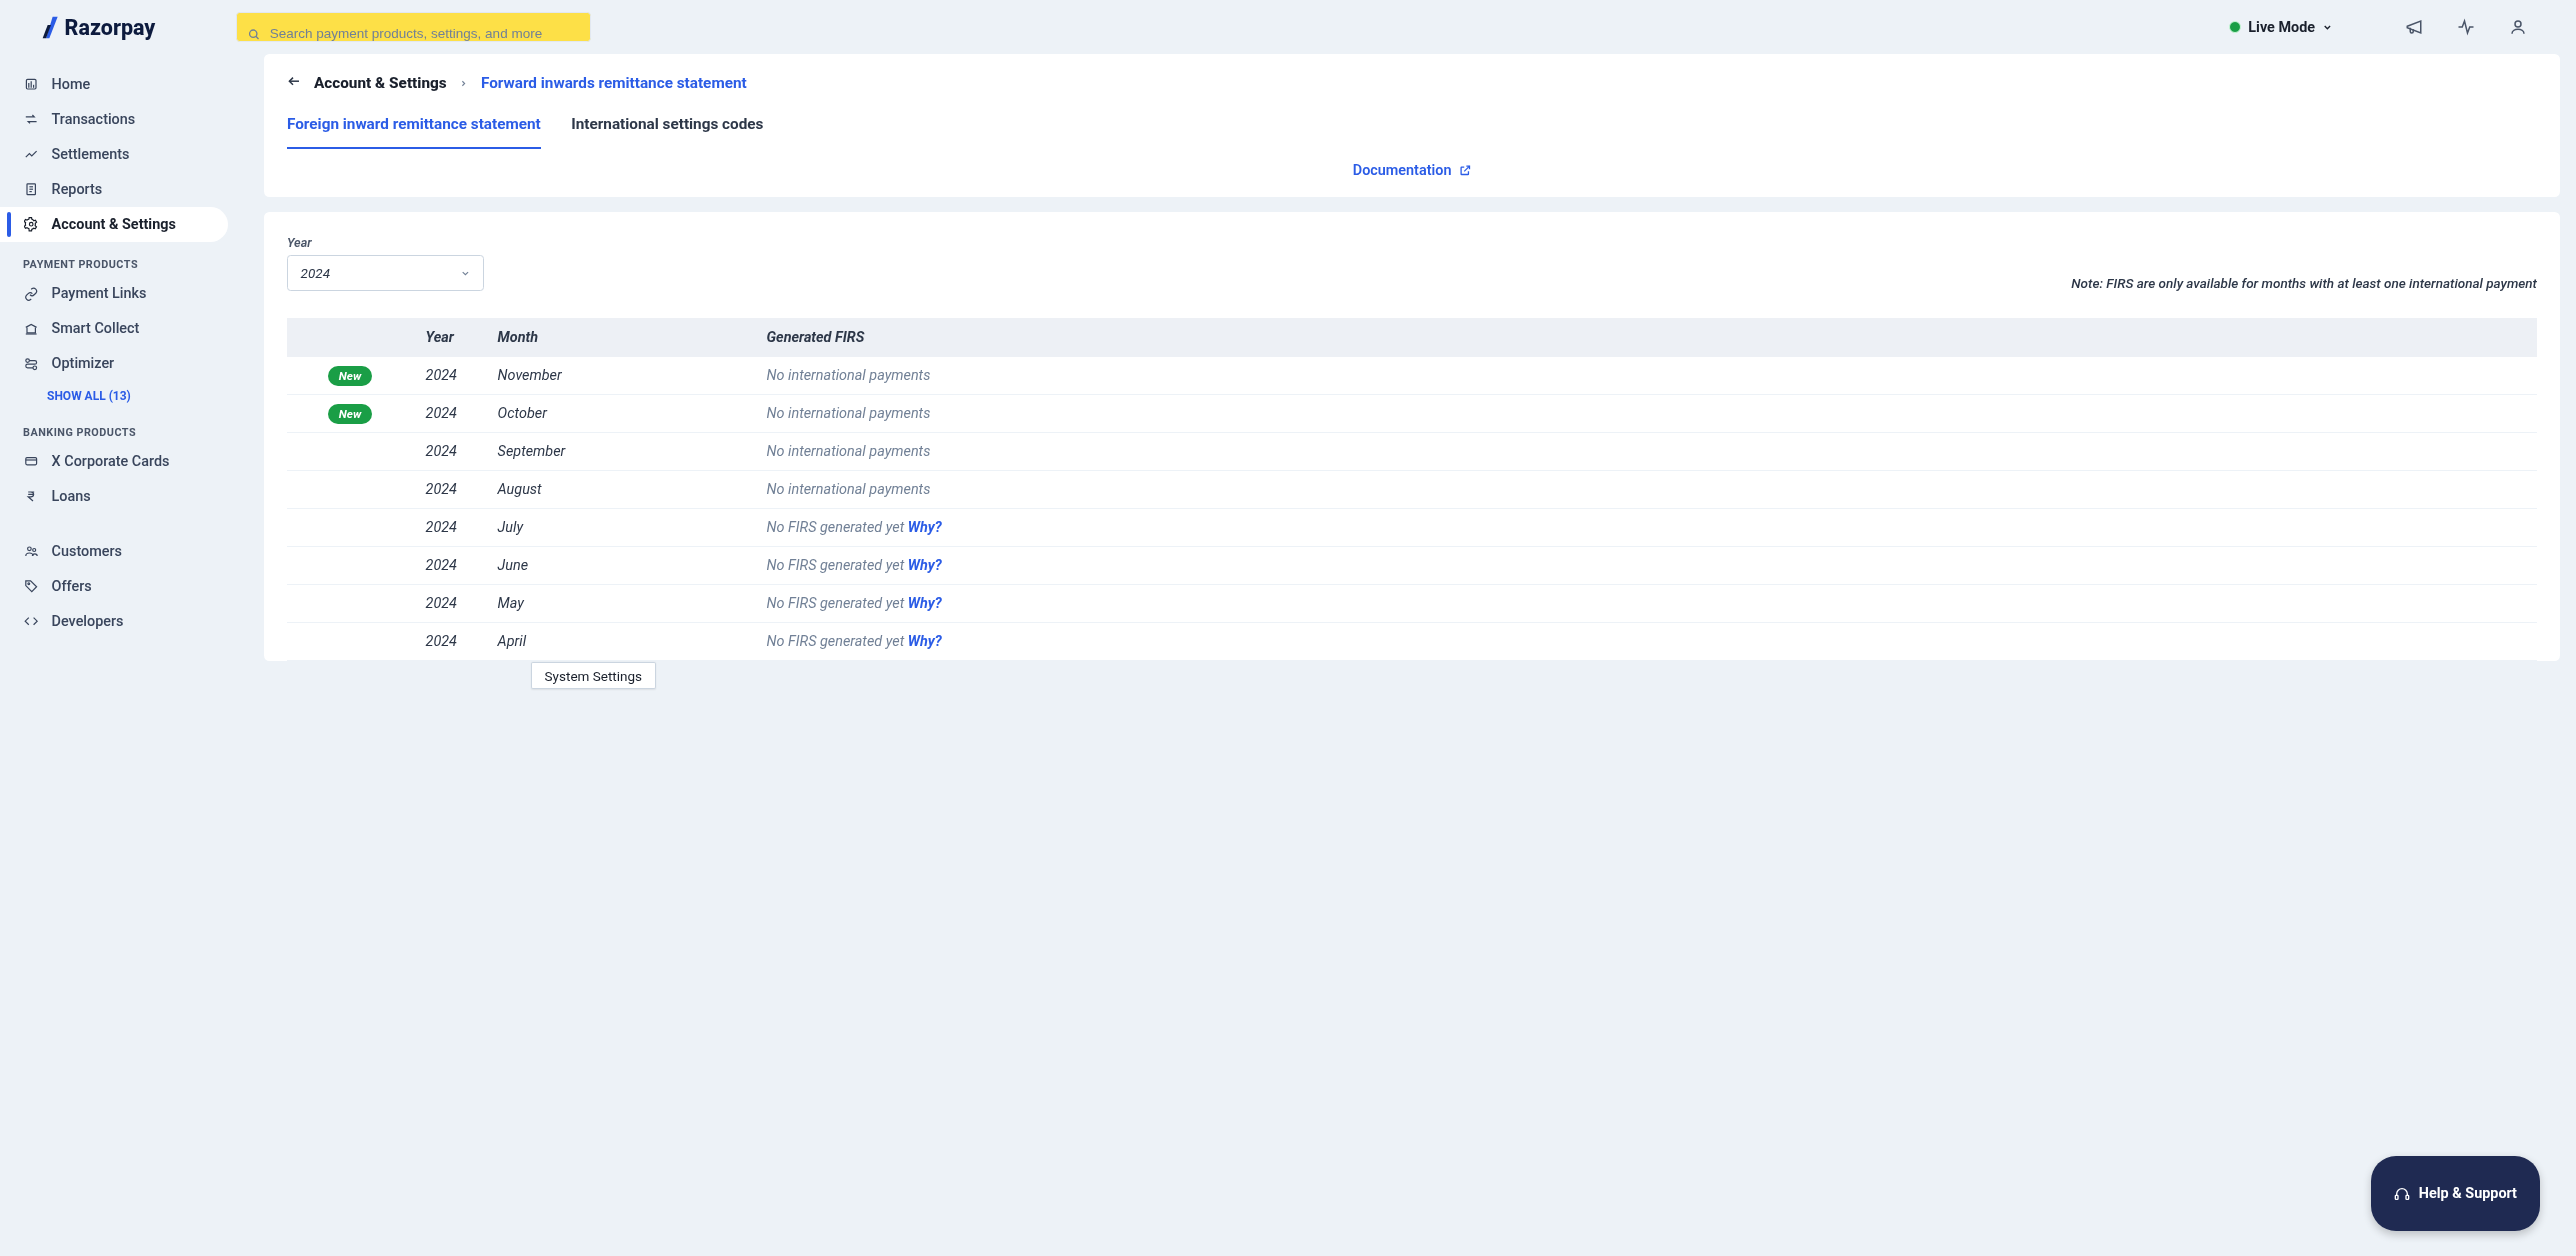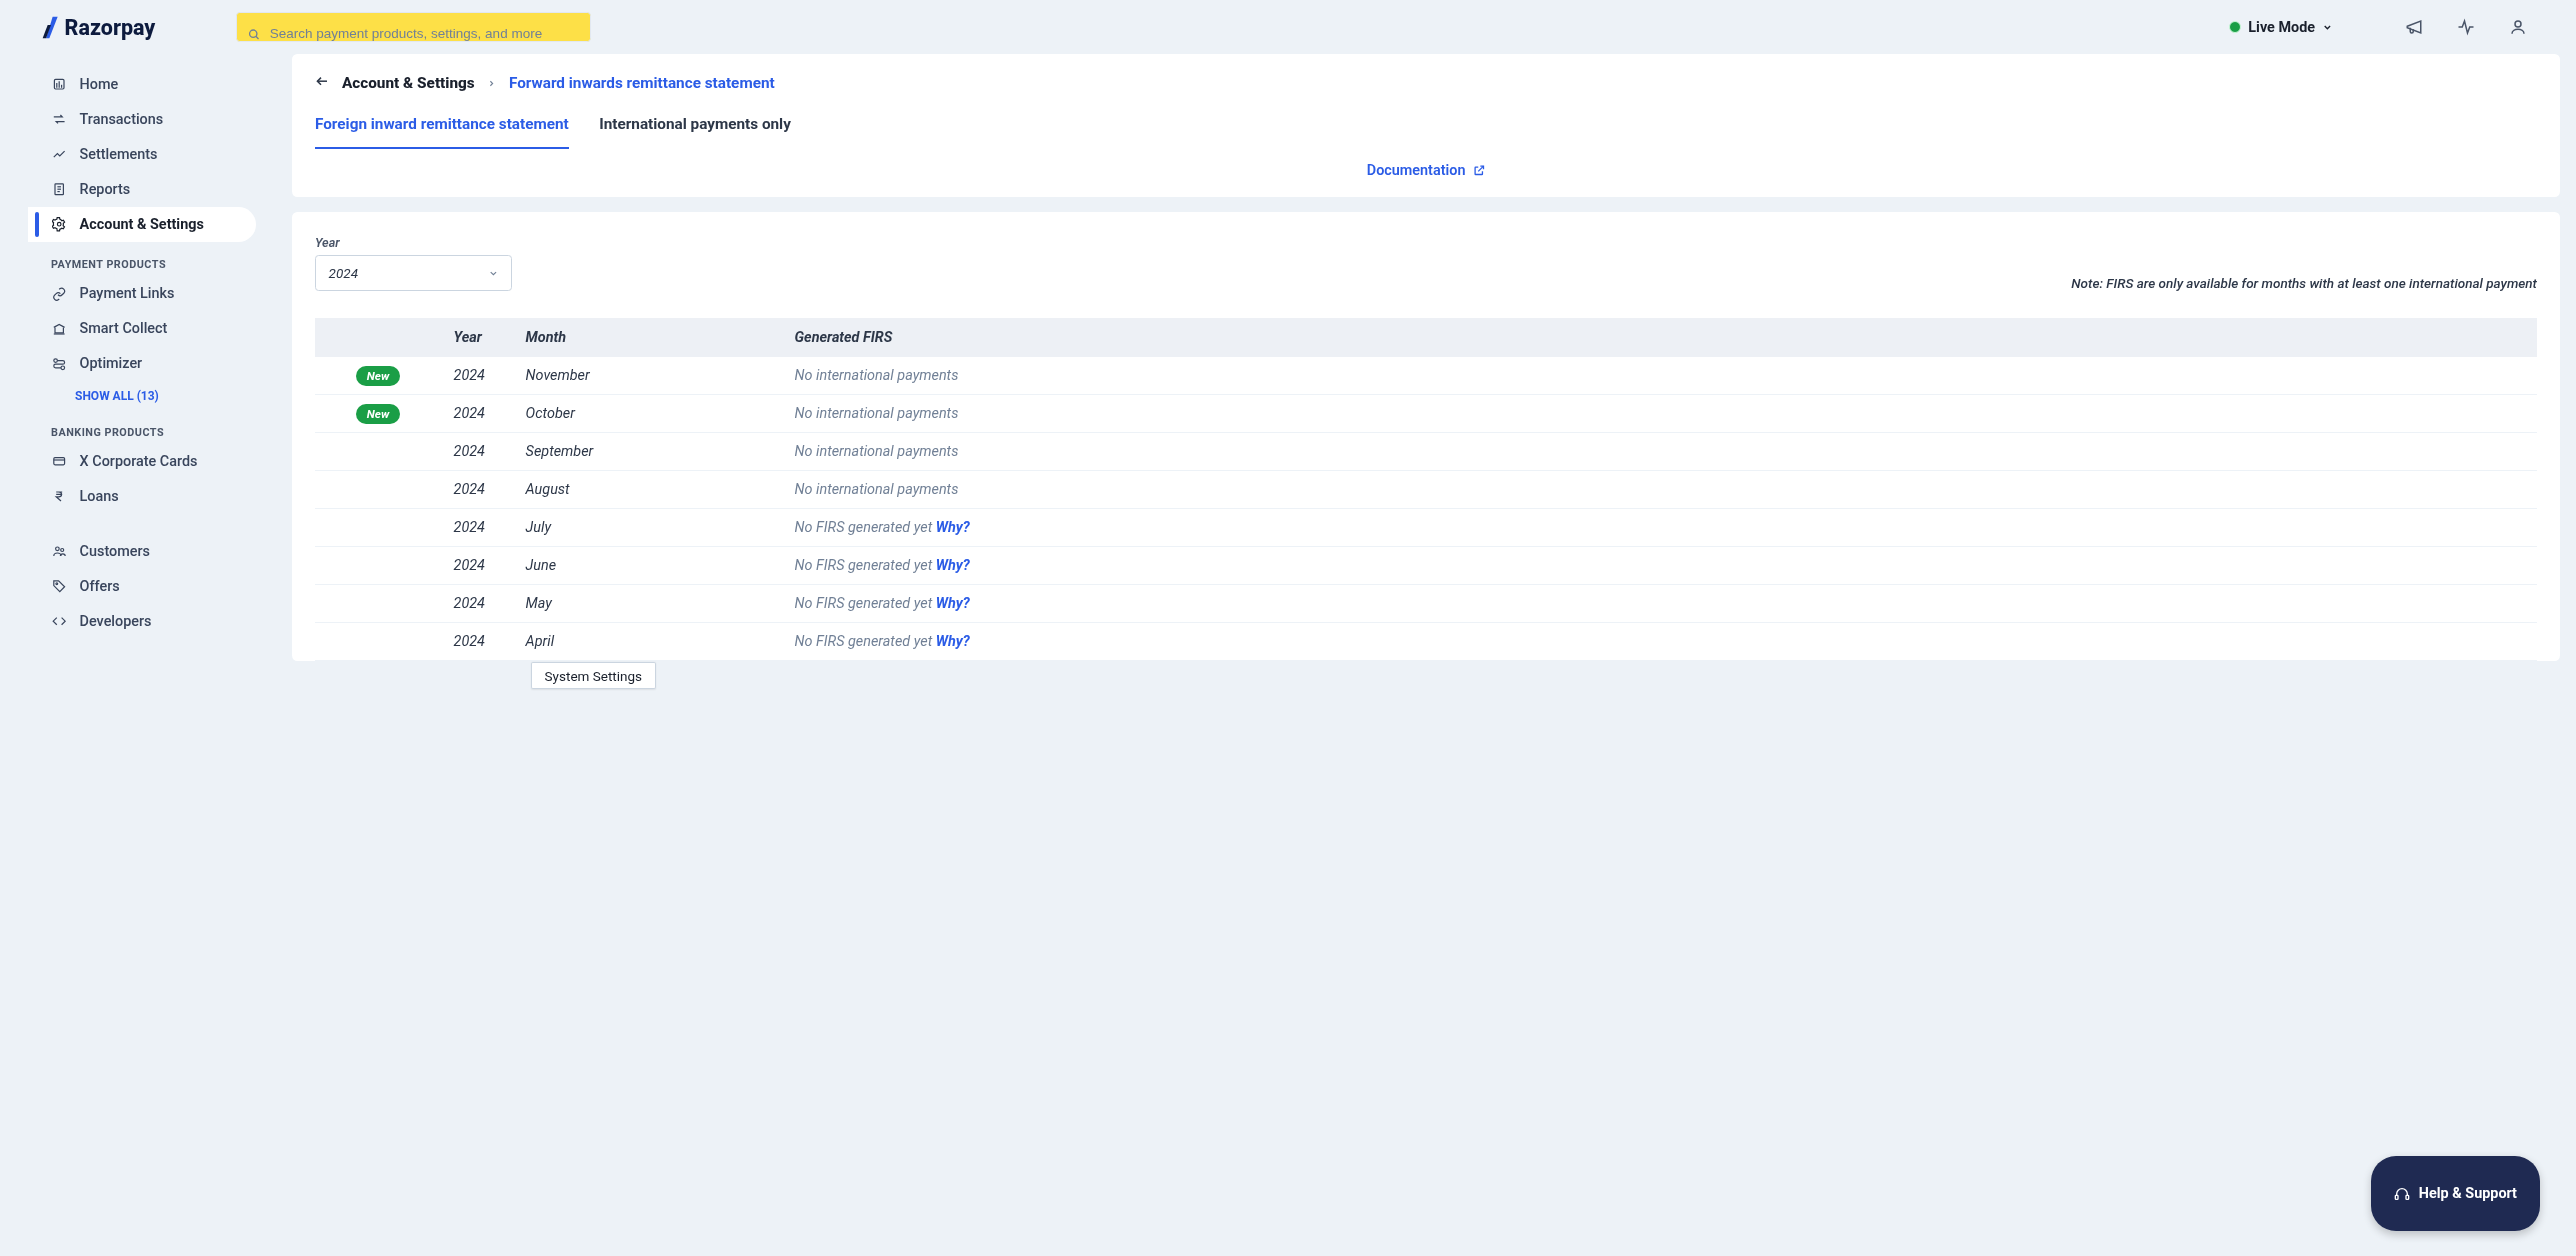--- a/index.html
+++ b/index.html
@@ -5,21 +5,21 @@
   * { box-sizing: border-box; margin: 0; padding: 0; }
   body {
     font-family: -apple-system, BlinkMacSystemFont, "Segoe UI", Roboto, "Helvetica Neue", Arial, sans-serif;
     background: #edf2f7;
     color: #2d3748;
     font-size: 13.5px;
     width: 2576px;
     height: 1257px;
     transform-origin: top left;
   }
-  .app { display: flex; height: 100%; padding-left: 28px; }
+  .app { display: flex; height: 100%; }
   
   
   .topbar {
     position: absolute;
     top: 0; left: 0; right: 15px;
     height: 54px;
     display: flex;
     align-items: center;
     padding: 0 25px 0 41px;
     gap: 27px;
@@ -358,21 +358,21 @@
         <span class="crumb-strong">Account &amp; Settings</span>
         <span class="crumb-sep">
           <svg width="9" height="9" viewBox="0 0 24 24" fill="none" stroke="currentColor" stroke-width="3">
               <polyline points="9 6 15 12 9 18"></polyline>
             </svg>
         </span>
         <span class="crumb-link">Forward inwards remittance statement</span>
       </div>
       <div class="tabs">
         <div class="tab active">Foreign inward remittance statement</div>
-        <div class="tab">International payments only</div>
+        <div class="tab">International settings codes</div>
       </div>
       <div class="doc-row">
         <span class="doc-link">
           <span>Documentation</span>
           <svg width="12.6" height="12.6" viewBox="0 0 24 24" fill="none" stroke="currentColor" stroke-width="2.5">
               <path d="M14 4h6v6"></path>
               <path d="M20 4L10 14"></path>
               <path d="M18 14v5a1 1 0 0 1-1 1H5a1 1 0 0 1-1-1V7a1 1 0 0 1 1-1h5"></path>
             </svg>
         </span>

